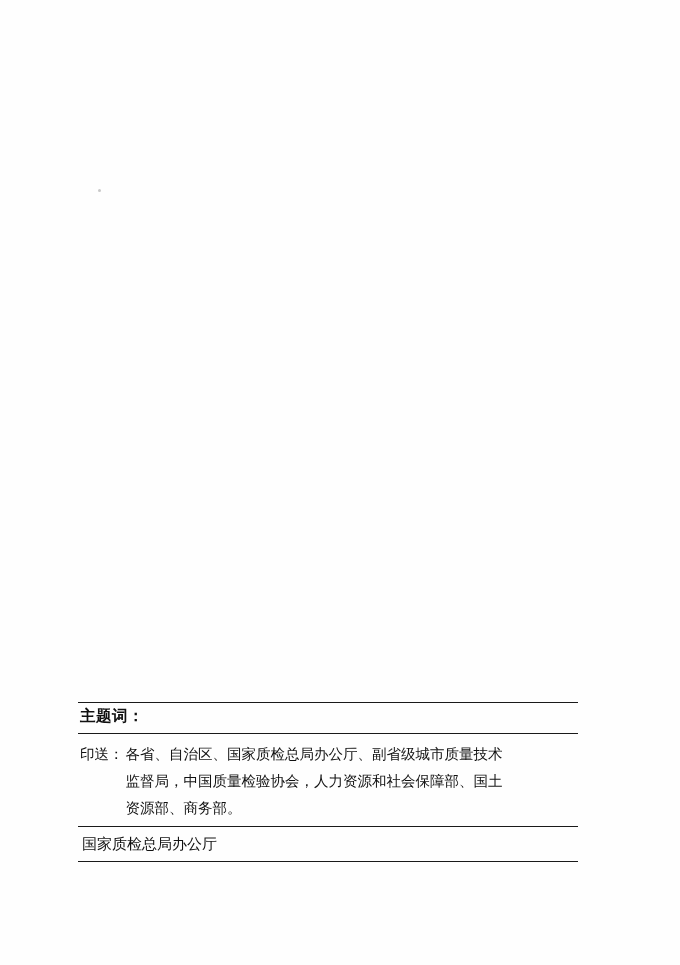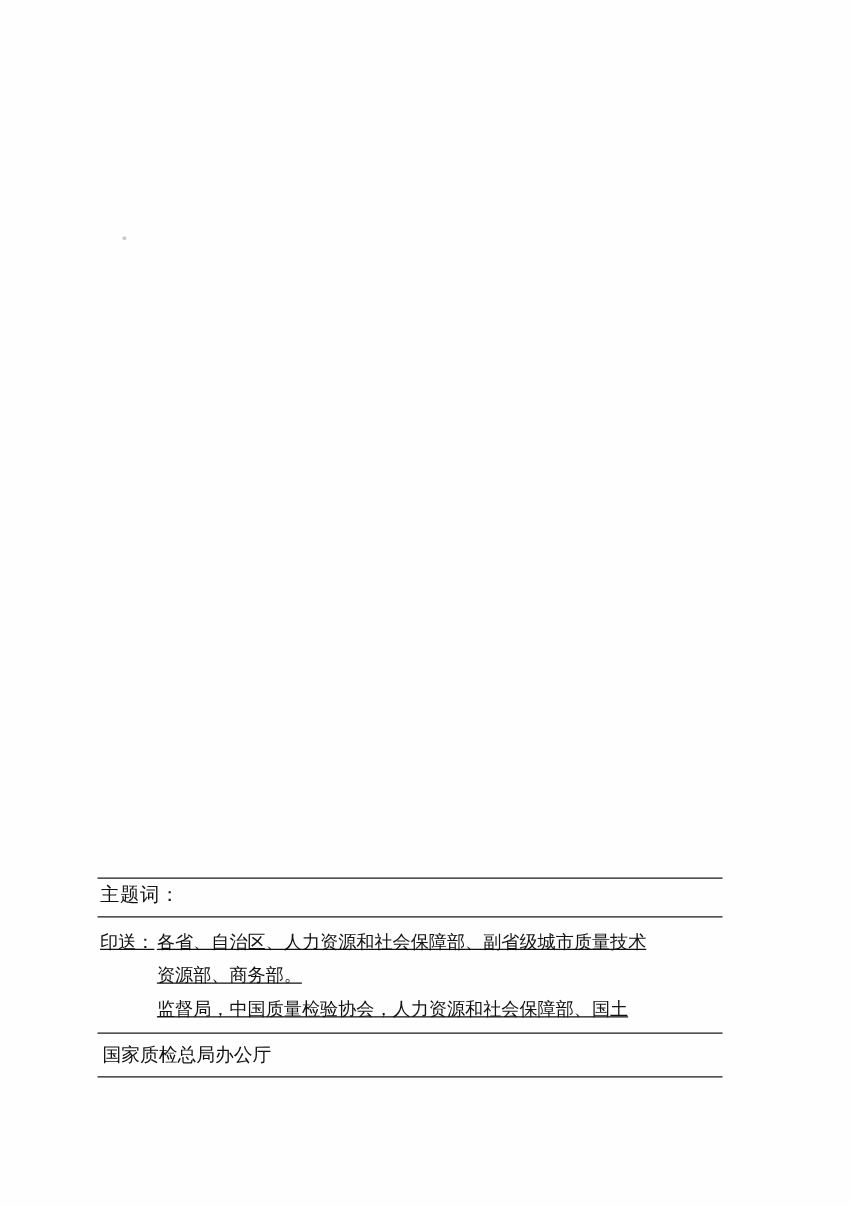--- a/index.html
+++ b/index.html
@@ -46,38 +46,37 @@
   }
   .rule.thin {
     border-top: 1.1px solid #1a1a1a;
   }
 
   .subject-row {
     display: flex;
     align-items: baseline;
     padding: 3px 0 6px 2px;
     font-family: "DejaVu Sans", "Liberation Sans", sans-serif;
-    font-weight: normal;
+    font-weight: bold;
     font-size: 15.5px;
     letter-spacing: 0.5px;
     white-space: pre;
   }
   .subject-label {
     margin-right: 2px;
   }
   .subject-terms {
     white-space: pre;
   }
 
   .send-row {
     display: flex;
     padding: 7px 0 5px 2px;
     font-size: 14.5px;
     line-height: 1.85;
-    text-decoration: underline;
   }
   .send-label {
     flex: 0 0 auto;
     white-space: nowrap;
     padding-right: 2px;
   }
   .send-body {
     flex: 1 1 auto;
     text-align: justify;
   }
@@ -115,23 +114,23 @@
 
     <div class="subject-row">
       <span class="subject-label">主题词：</span>
     </div>
 
     <div class="rule thin"></div>
 
     <div class="send-row">
       <span class="send-label">印送：</span>
       <span class="send-body">
-        <span class="line">各省、自治区、人力资源和社会保障部、副省级城市质量技术</span>
+        <span class="line">各省、自治区、国家质检总局办公厅、副省级城市质量技术</span>
+        <span class="line">监督局，中国质量检验协会，人力资源和社会保障部、国土</span>
         <span class="line">资源部、商务部。</span>
-        <span class="line">监督局，中国质量检验协会，人力资源和社会保障部、国土</span>
       </span>
     </div>
 
     <div class="rule thin"></div>
 
     <div class="issuer-row">
       <span class="issuer-name">国家质检总局办公厅</span>
     </div>
 
     <div class="rule"></div>

